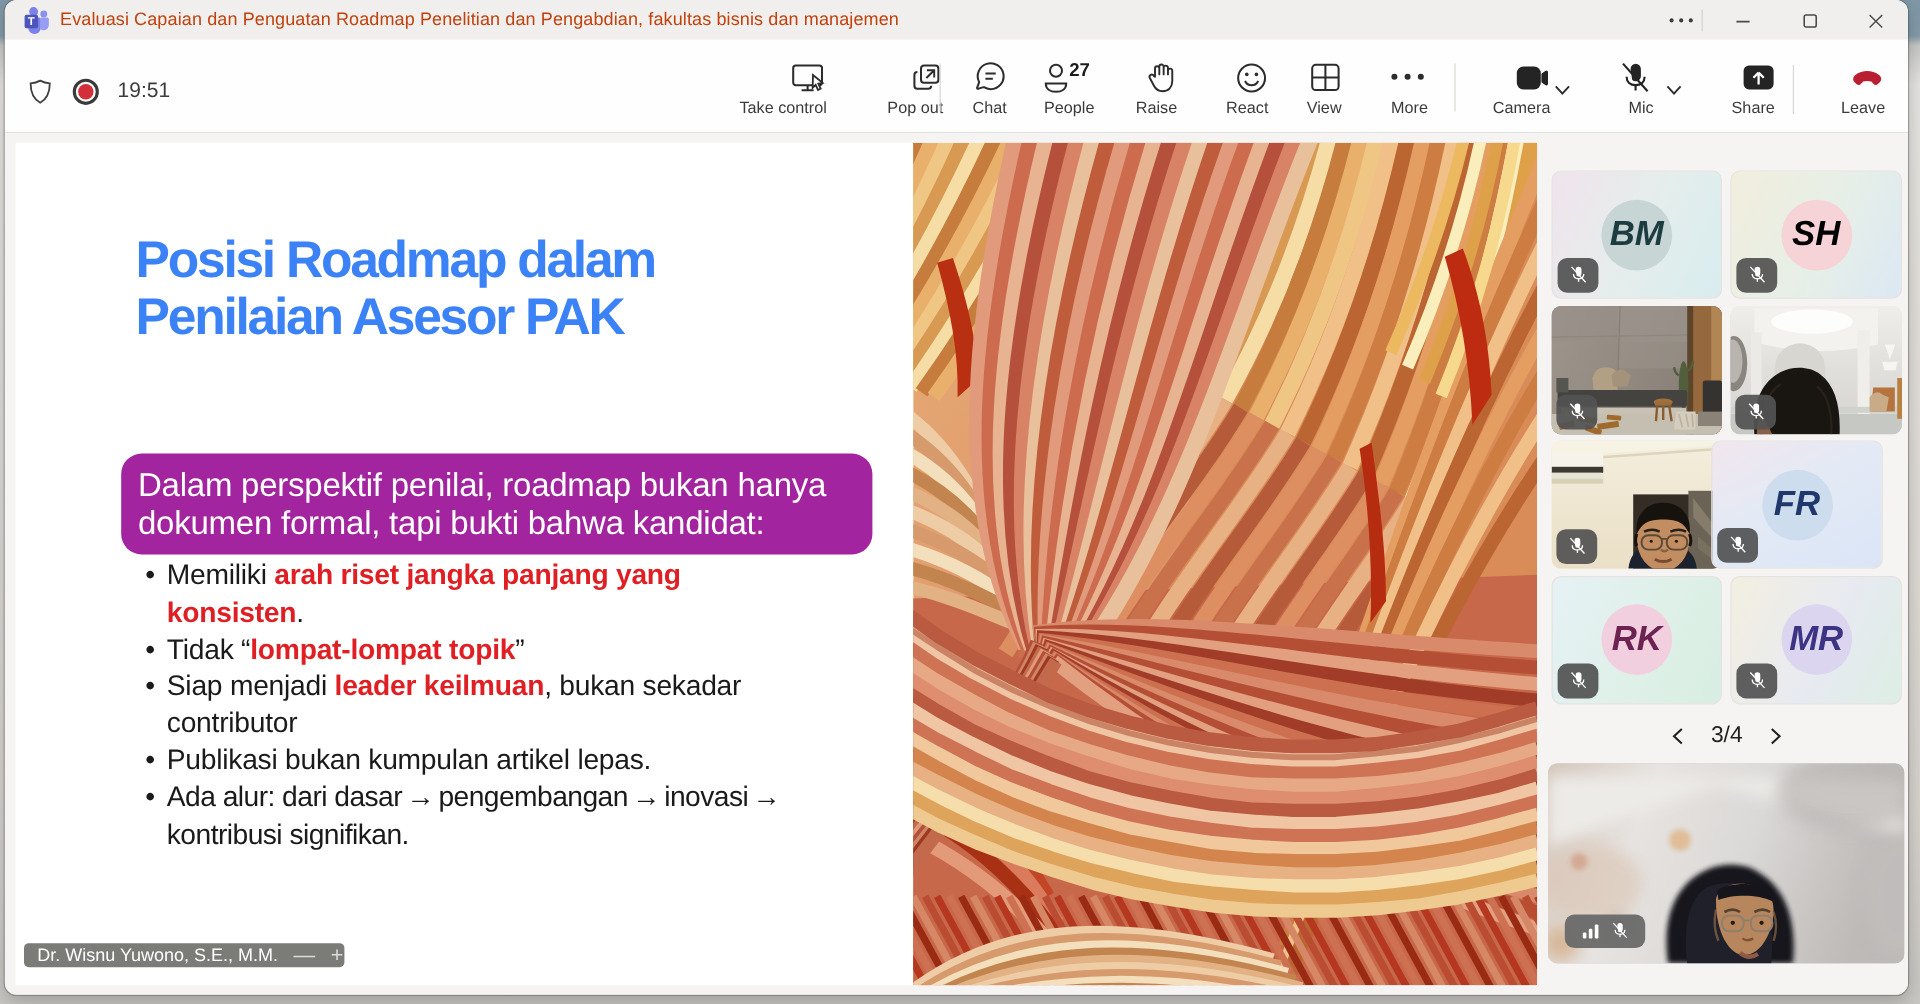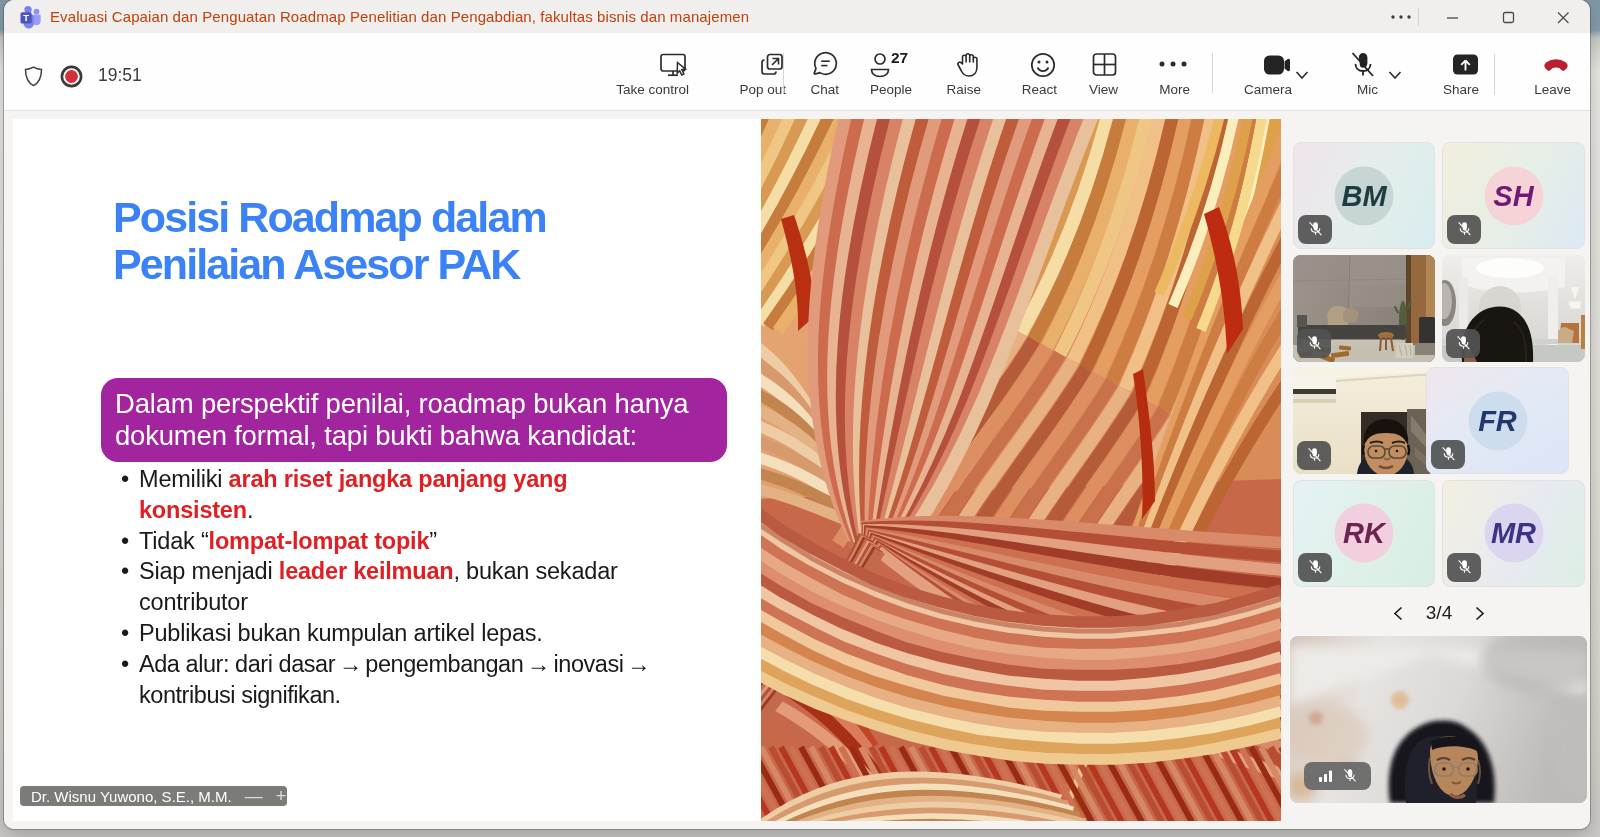--- a/index.html
+++ b/index.html
@@ -437,21 +437,21 @@
         <div class="micbadge">
           <svg width="17" height="17" viewBox="0 0 17 17">
 <path d="M6.1,3.6 a2.4,2.4 0 0 1 4.8,0 v3.4 a2.4,2.4 0 0 1 -4,1.8 Z" fill="#ffffff"></path>
 <path d="M4.2,7.3 c0,2.4 1.7,4 4.3,4 s4.3,-1.6 4.3,-4" fill="none" stroke="#ffffff" stroke-width="1.1"></path>
 <line x1="8.5" y1="11.3" x2="8.5" y2="13.8" stroke="#ffffff" stroke-width="1.1"></line>
 <line x1="2.6" y1="1.4" x2="14.4" y2="14.2" stroke="#ffffff" stroke-width="1.1"></line>
 </svg>
         </div>
       </div>
 <div class="tile" style="left:1438px;top:31.0px;width:143px;height:107px;background:linear-gradient(115deg,#f2eedd 0%,#e6efe7 55%,#dce8f4 100%);border:1px solid #e4e2e0">
-        <div class="av" style="background:#f6d3d6;color:#701a75">SH</div>
+        <div class="av" style="background:#f6d3d6;color:#000000">SH</div>
         <div class="micbadge">
           <svg width="17" height="17" viewBox="0 0 17 17">
 <path d="M6.1,3.6 a2.4,2.4 0 0 1 4.8,0 v3.4 a2.4,2.4 0 0 1 -4,1.8 Z" fill="#ffffff"></path>
 <path d="M4.2,7.3 c0,2.4 1.7,4 4.3,4 s4.3,-1.6 4.3,-4" fill="none" stroke="#ffffff" stroke-width="1.1"></path>
 <line x1="8.5" y1="11.3" x2="8.5" y2="13.8" stroke="#ffffff" stroke-width="1.1"></line>
 <line x1="2.6" y1="1.4" x2="14.4" y2="14.2" stroke="#ffffff" stroke-width="1.1"></line>
 </svg>
         </div>
       </div>
 <div class="tile" style="left:1289px;top:143.5px;width:142px;height:107px;background:#a39a90">

